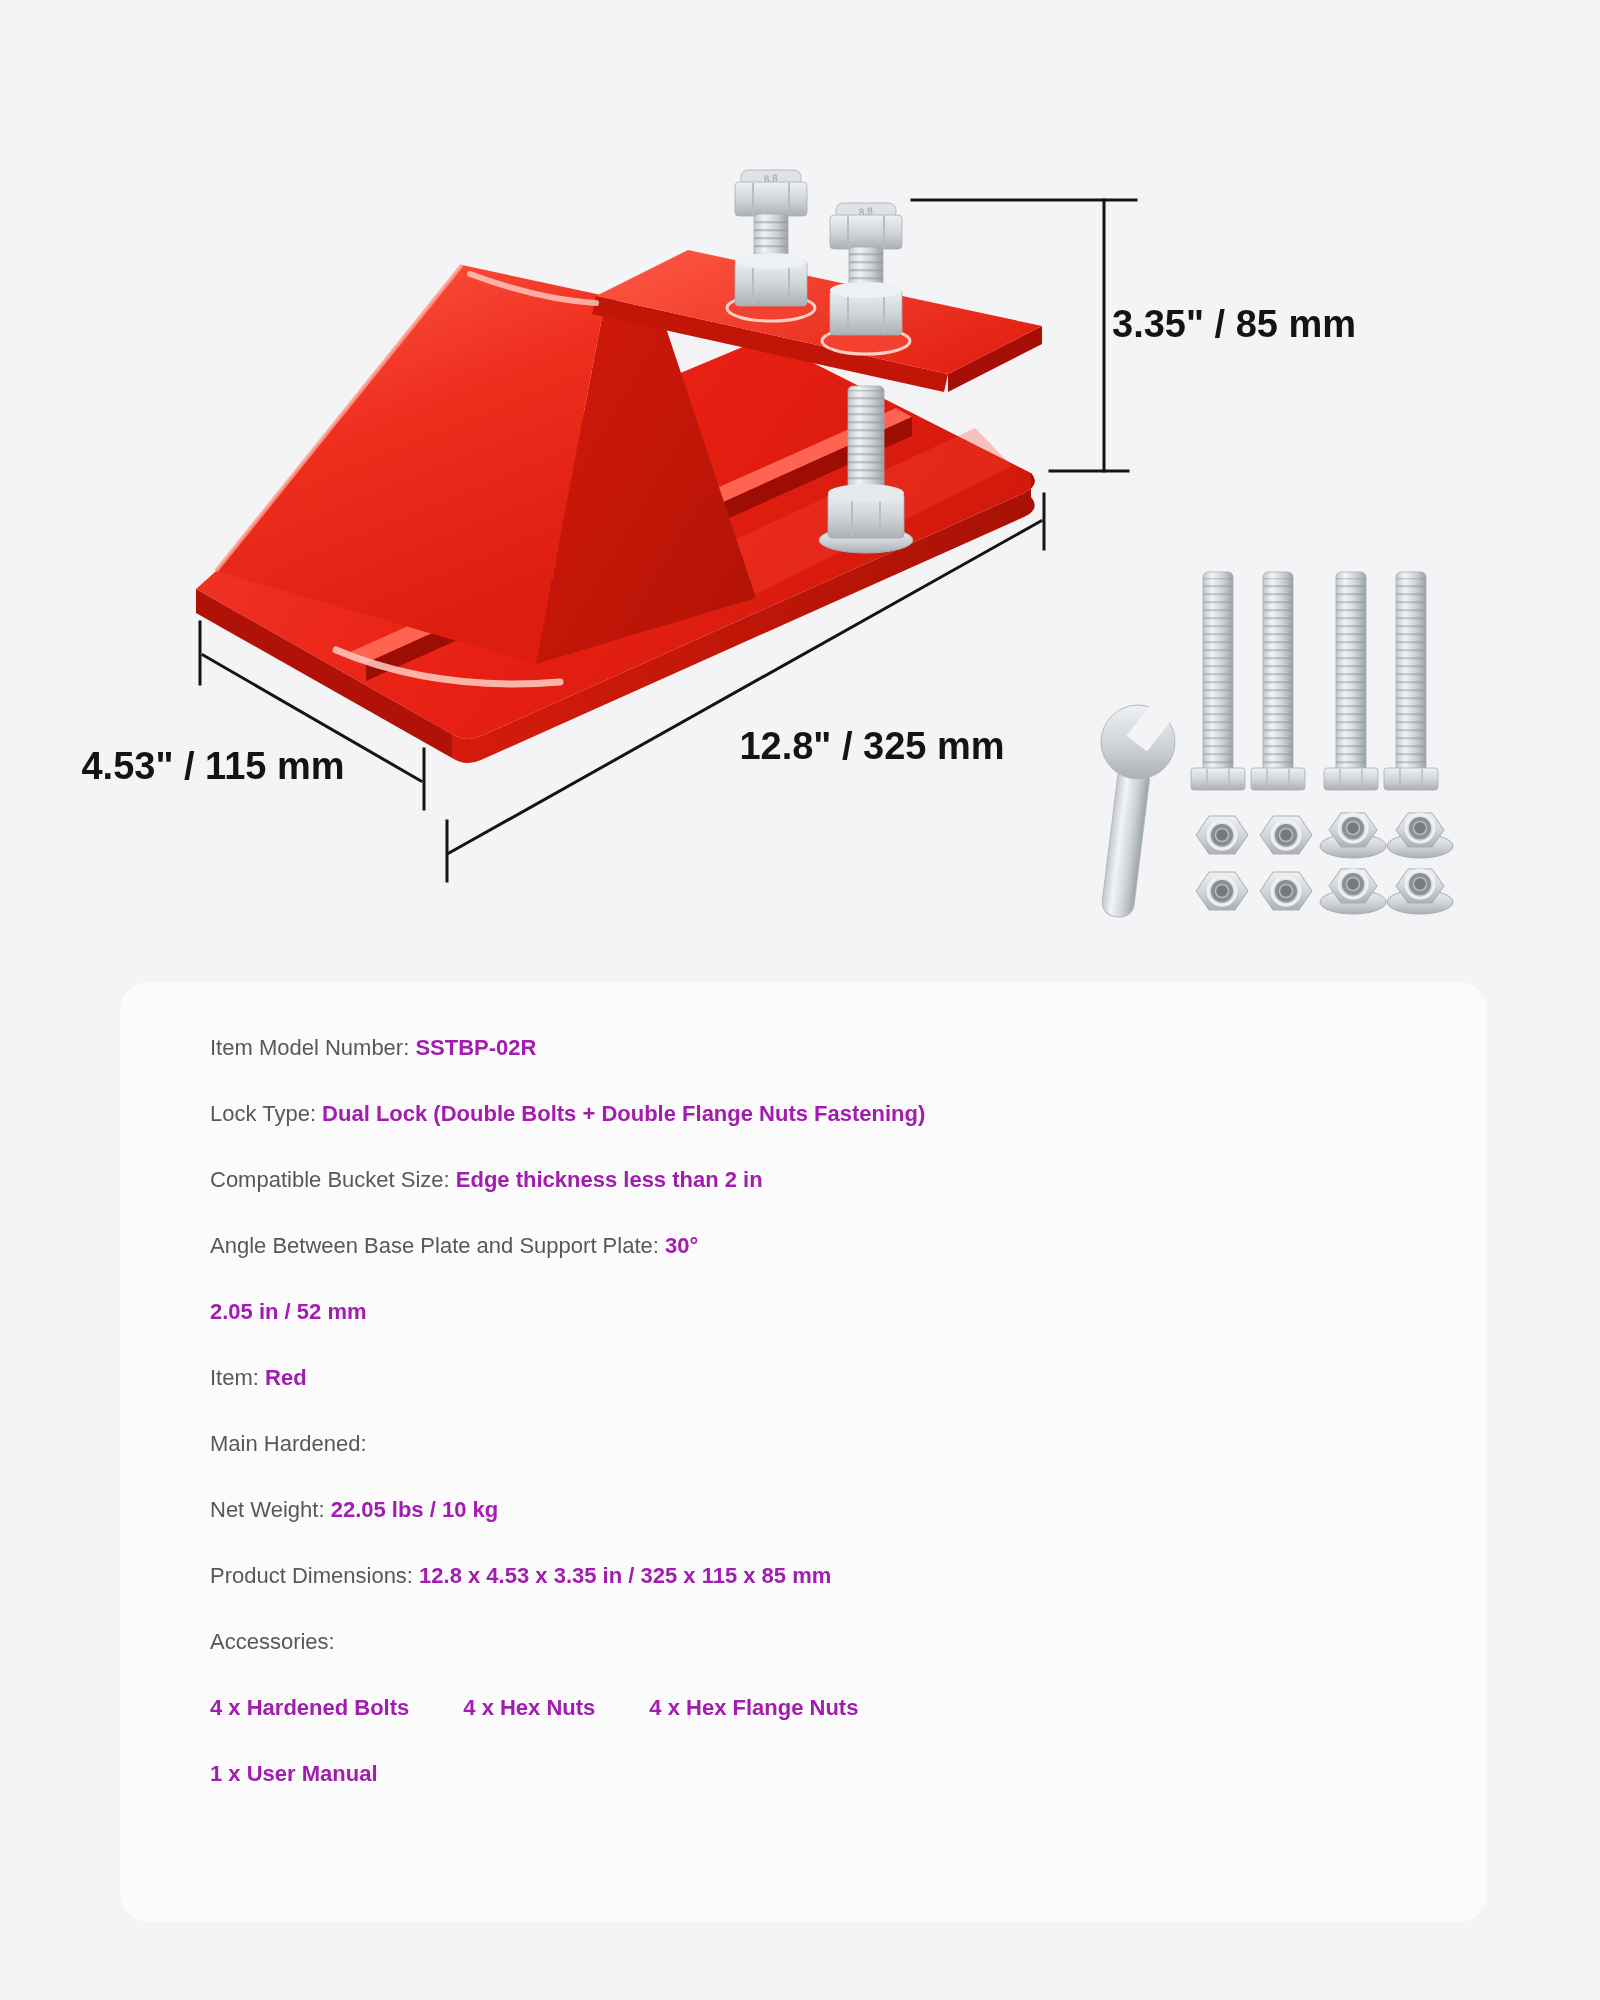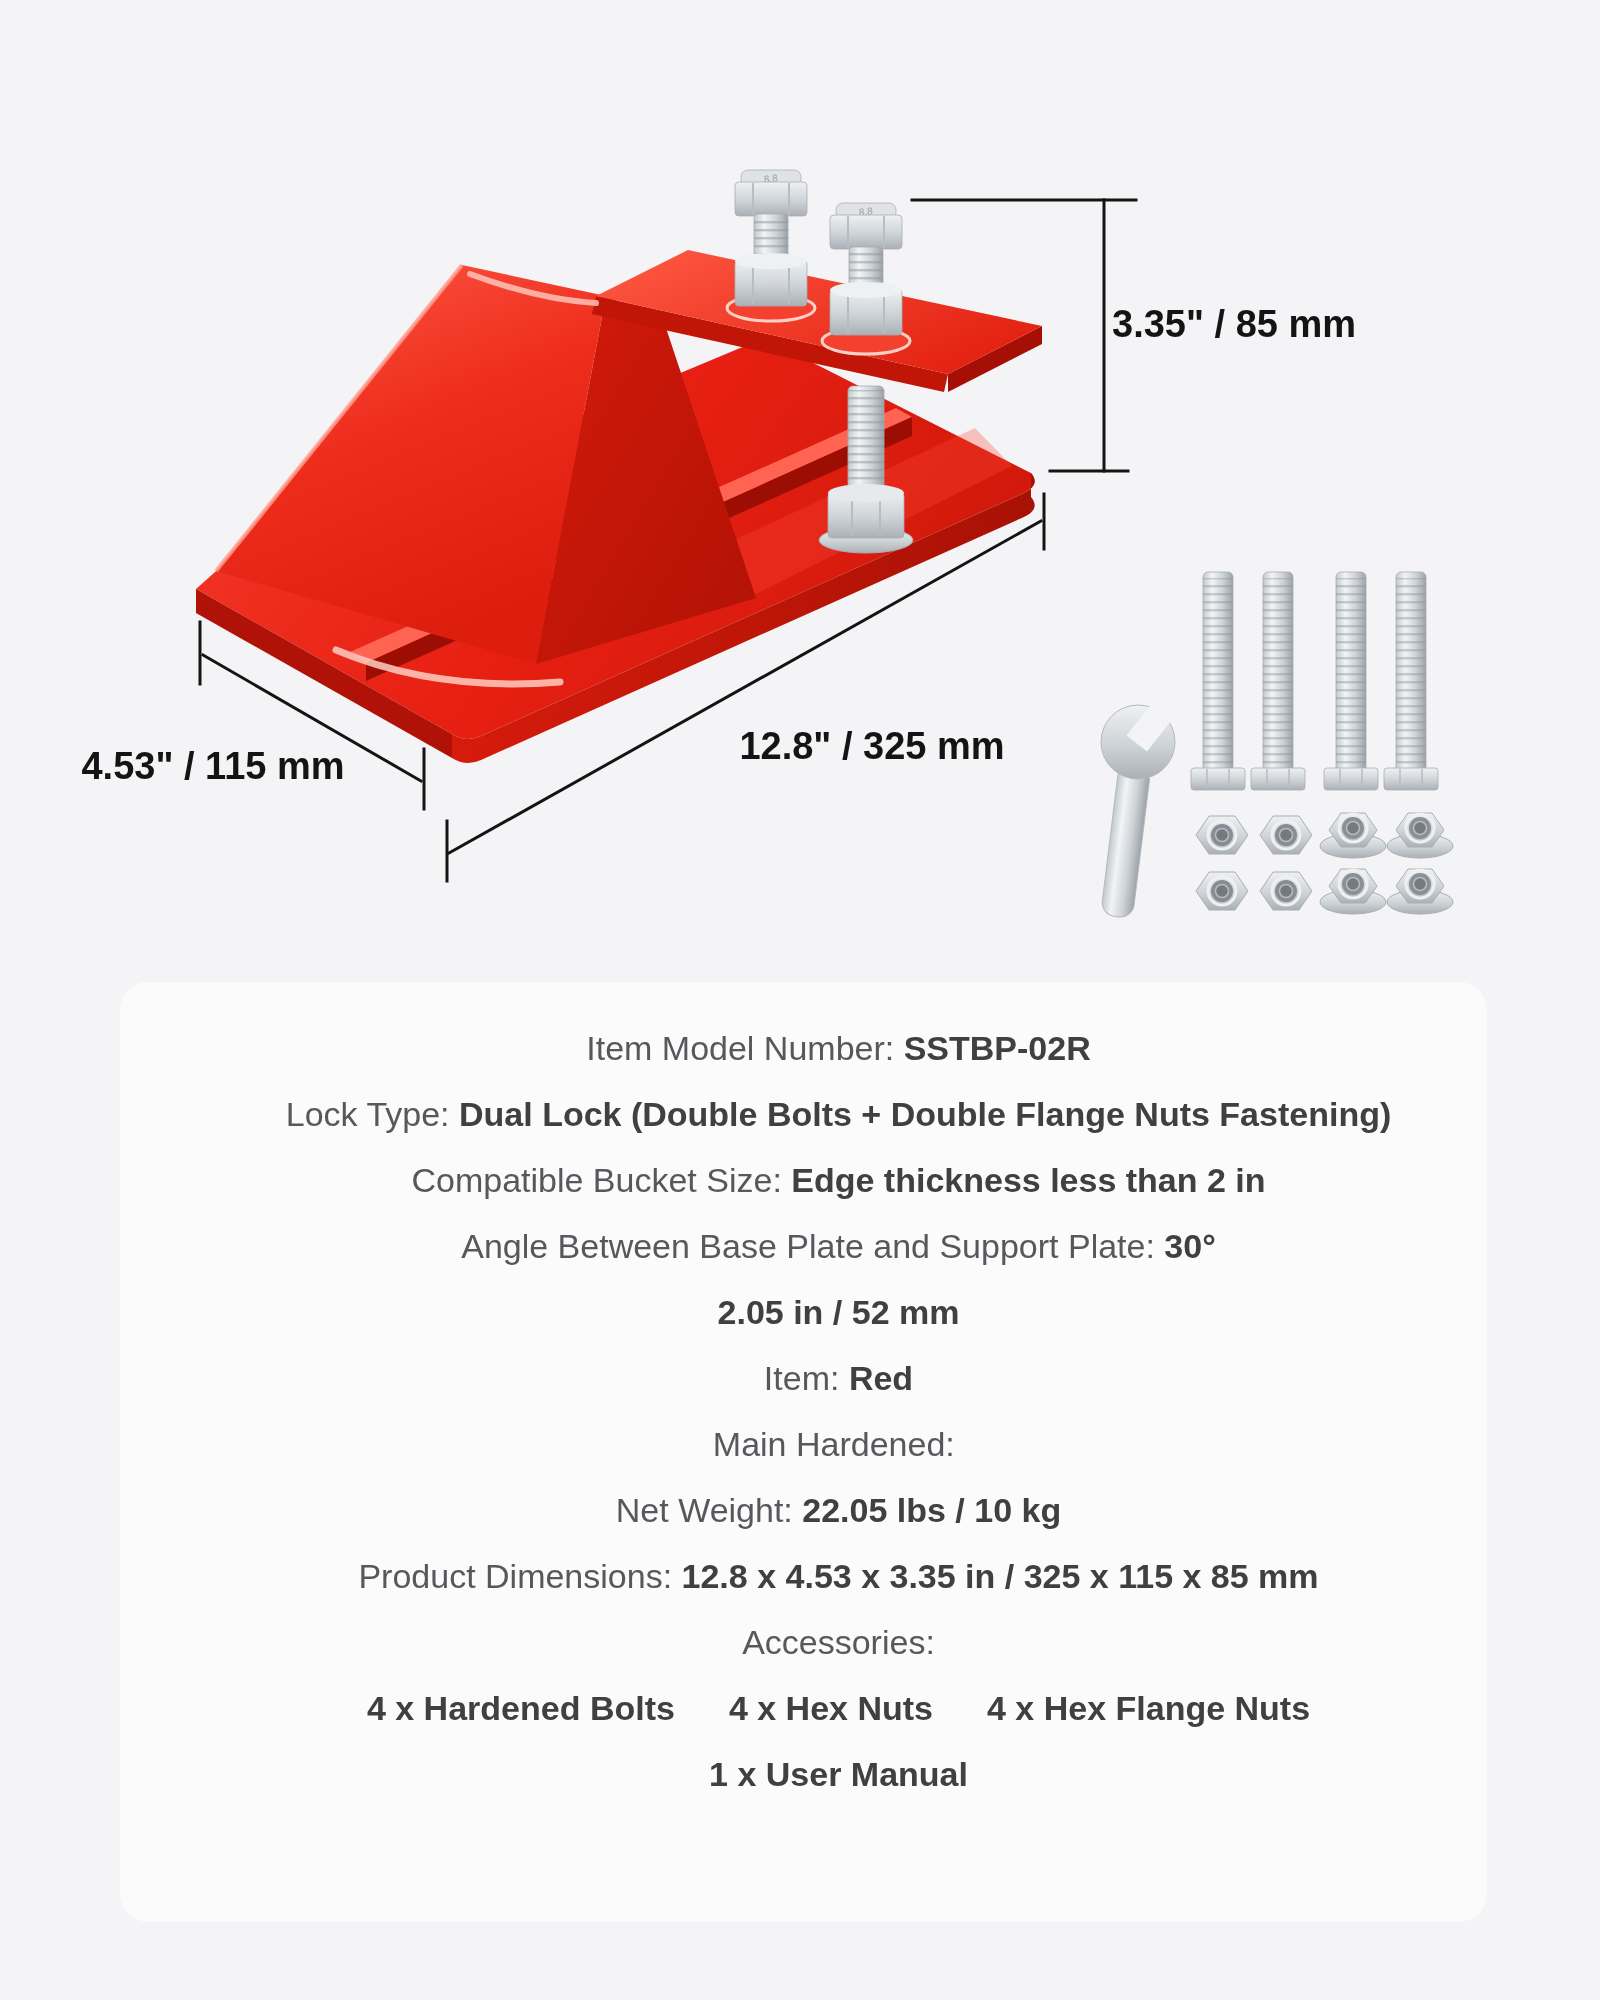--- a/index.html
+++ b/index.html
@@ -16,23 +16,23 @@
     position:absolute;
     font-weight:700;font-size:38px;color:#141414;line-height:44px;
     white-space:nowrap;
   }
   .dim-label.center{text-align:center;}
   .spec-panel{
     position:absolute;left:120px;top:982px;width:1367px;height:940px;
     background:#fbfbfc;border-radius:28px;
     box-sizing:border-box;padding:33px 20px 0 90px;
   }
-  .spec-row{height:66px;display:flex;align-items:center;font-size:34px;white-space:pre;justify-content:center;}
+  .spec-row{height:66px;display:flex;align-items:center;font-size:22px;white-space:pre;}
   .spec-row .lab{color:#57585b;font-weight:400;}
-  .spec-row .val{color:#404040;font-weight:700;}
+  .spec-row .val{color:#a21caf;font-weight:700;}
   .spec-row .val.spaced{margin-right:54px;}
 </style>
 </head>
 <body>
 
 <div class="canvas">
 
   <svg class="product-svg" width="1600" height="1000" viewBox="0 0 1600 1000">
     <defs>
       <linearGradient id="gBaseTop" x1="0" y1="0" x2="1" y2="0.35">

